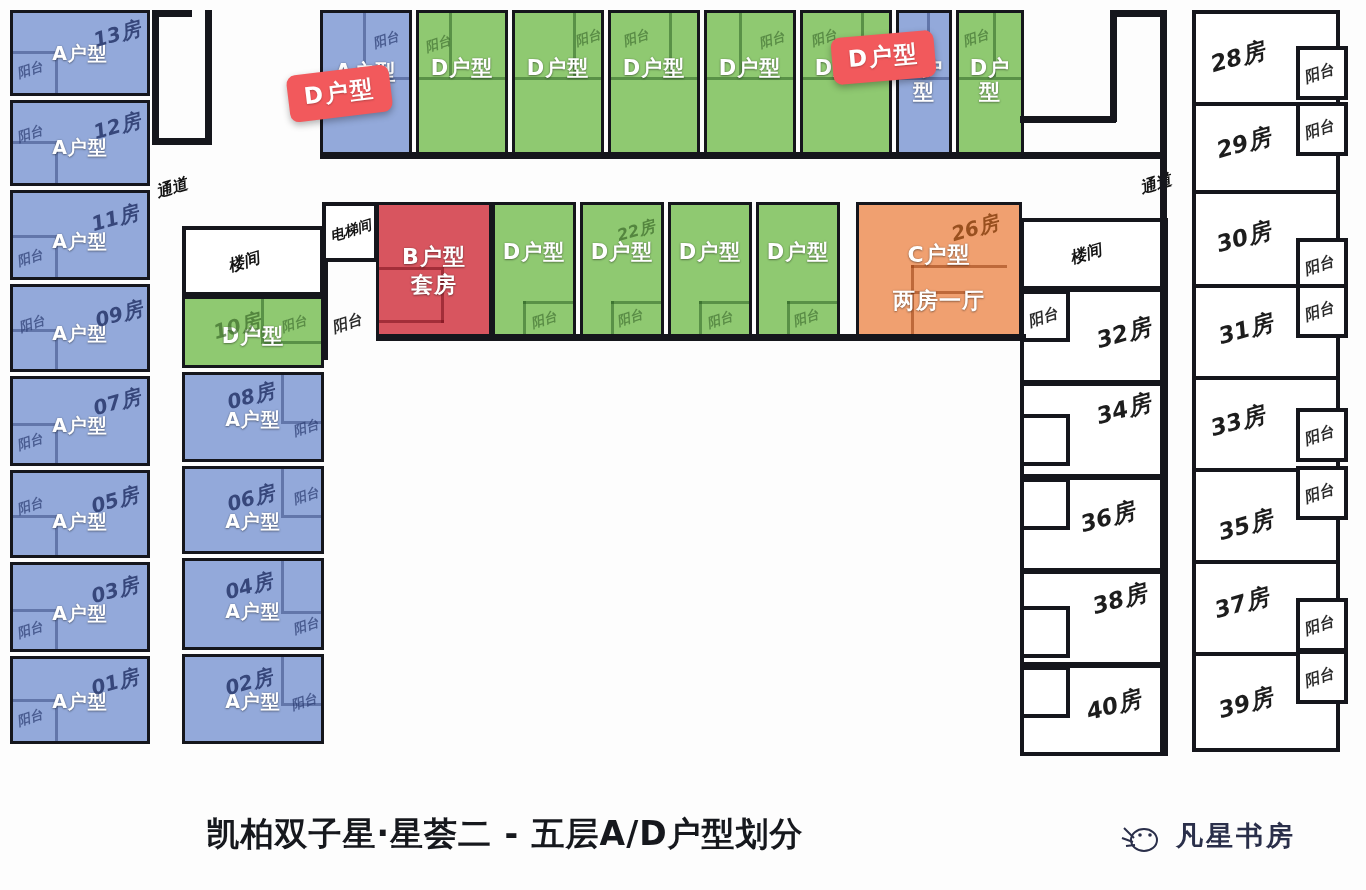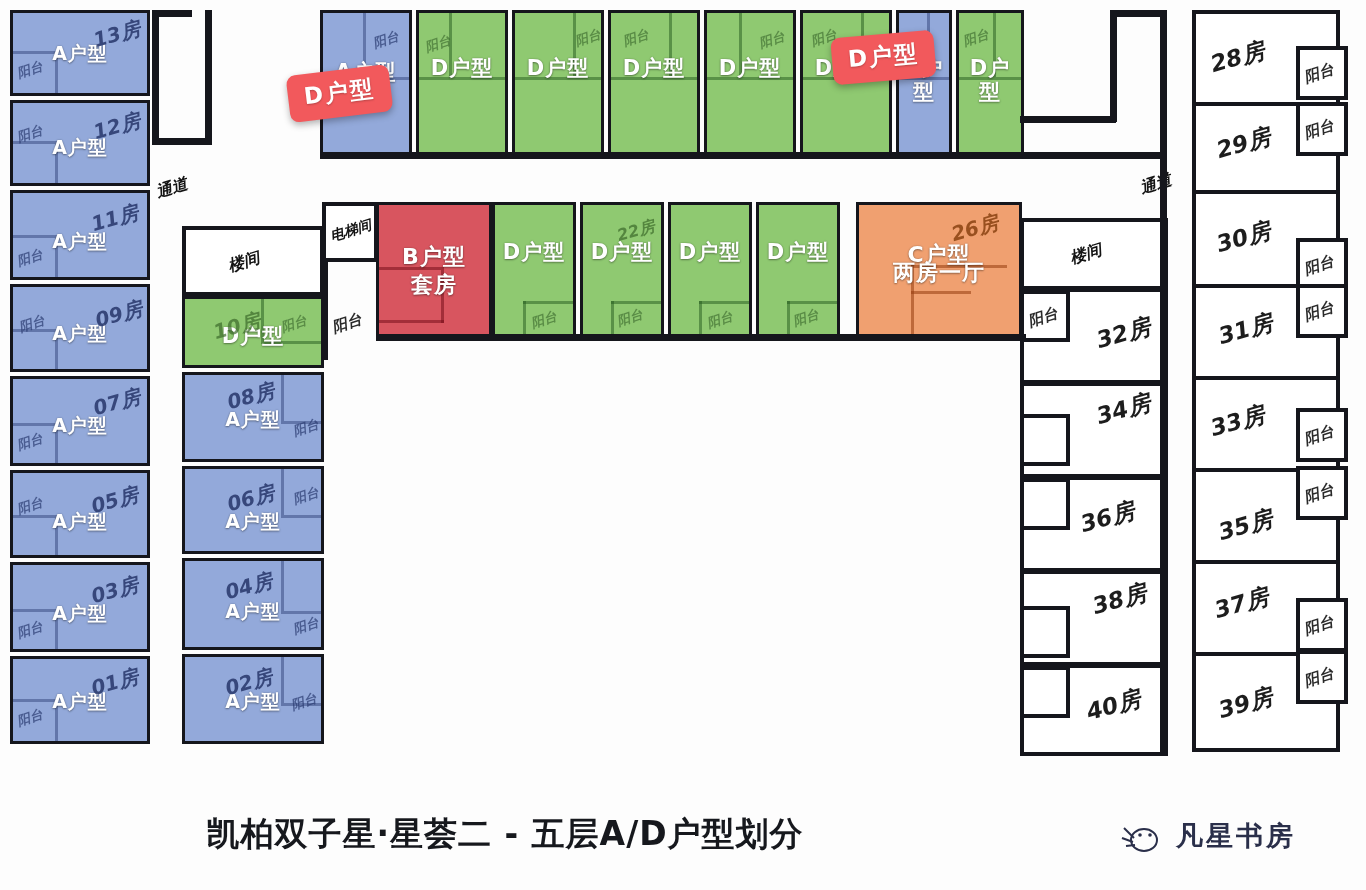--- a/index.html
+++ b/index.html
@@ -322,21 +322,21 @@
     <div class="part" style="left:28px;top:96px;width:56px;height:3px;"></div>
     <div class="ulabel md" style="top:36px;">D户型</div>
     <div class="bal ongreen" style="left:34px;top:104px;">阳台</div>
   </div>
 
   <div class="unit orange" style="left:856px;top:202px;width:166px;height:138px;">
     <div class="part" style="left:52px;top:60px;width:96px;height:3px;"></div>
     <div class="part" style="left:52px;top:60px;width:3px;height:78px;"></div>
     <div class="part" style="left:52px;top:86px;width:60px;height:3px;"></div>
     <div class="ulabel lg" style="top:38px;">C户型</div>
-    <div class="ulabel lg" style="top:56px;">两房一厅</div>
+    <div class="ulabel lg" style="top:84px;">两房一厅</div>
     <div class="rnum onorange" style="left:92px;top:10px;">26房</div>
   </div>
 
   <div class="ptext s16" style="left:1140px;top:174px;">通道</div>
 
   <div class="room" style="left:1020px;top:218px;width:148px;height:72px;">
     <div class="ptext s16" style="left:46px;top:22px;">楼间</div>
   </div>
   <div class="room" style="left:1020px;top:288px;width:148px;height:96px;">
     <div class="subbox" style="left:-4px;top:-2px;width:50px;height:52px;">

